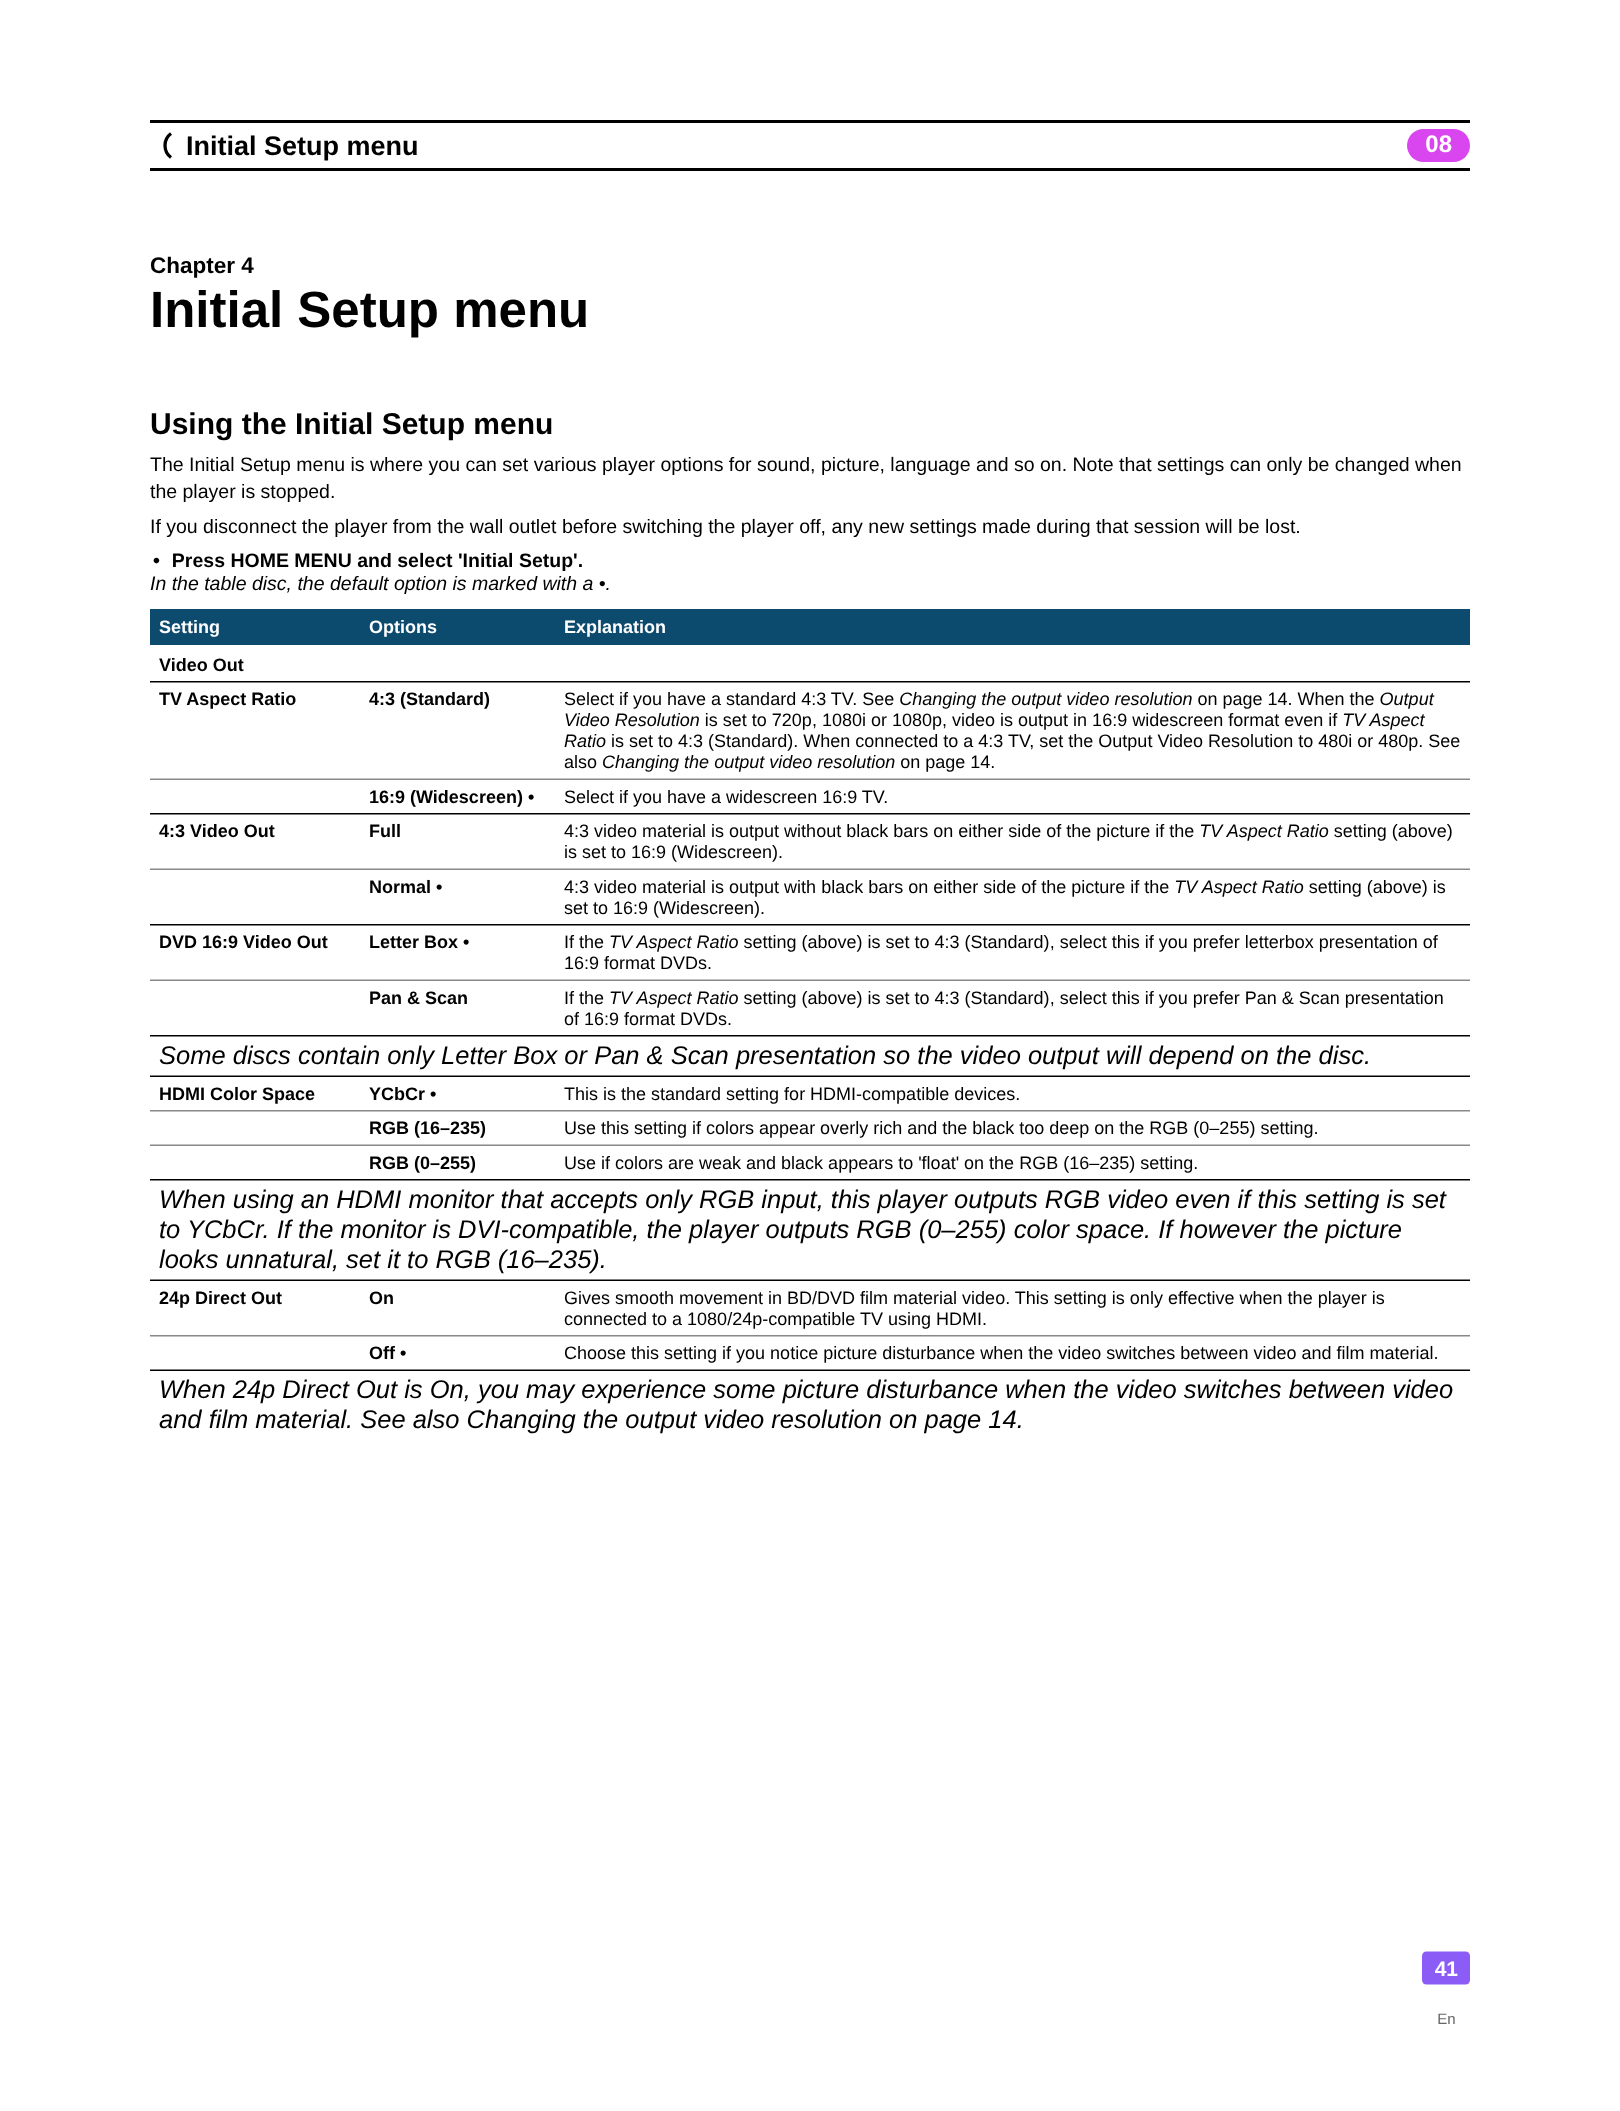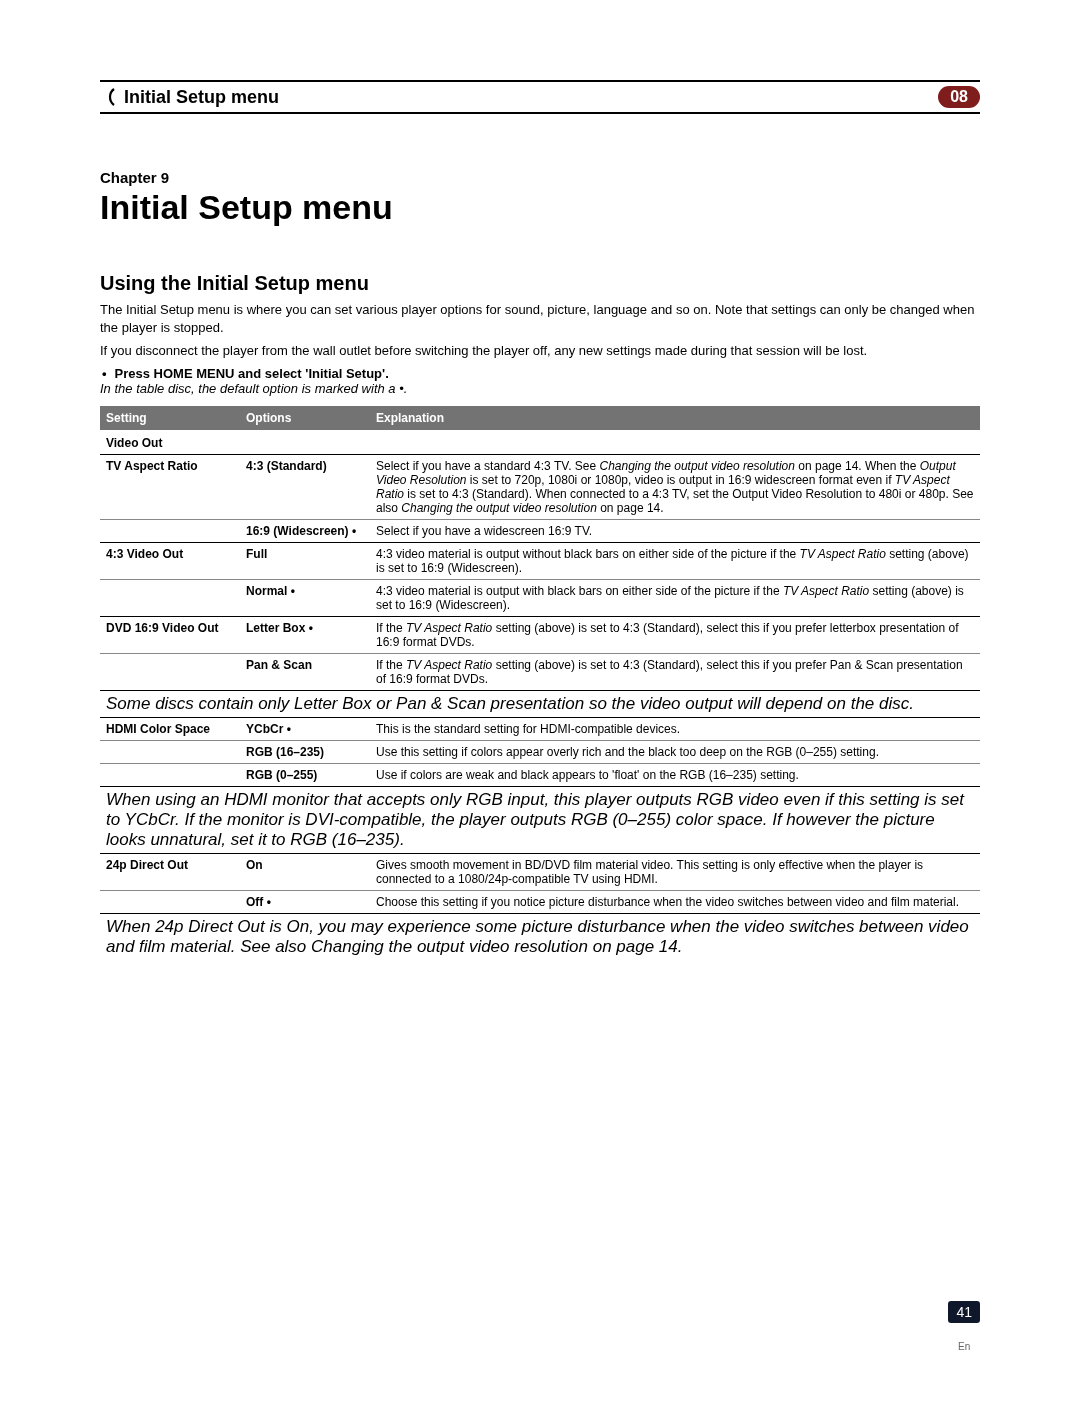--- a/index.html
+++ b/index.html
@@ -24,21 +24,21 @@
   .header-left {
     display: flex;
     align-items: center;
   }
   .header-left svg { margin-right: 4px; }
   .header-title {
     font-size: 18px;
     font-weight: bold;
   }
   .chapter-badge {
-    background: #7f1d1d;
+    background: #d946ef;
     color: #fff;
     border-radius: 12px;
     padding: 2px 12px;
     font-size: 16px;
     font-weight: bold;
   }
   .chapter-label {
     font-size: 15px;
     font-weight: bold;
     margin-bottom: 2px;
@@ -69,21 +69,21 @@
     font-size: 13px;
     font-style: italic;
     margin-bottom: 10px;
   }
   table {
     width: 100%;
     border-collapse: collapse;
     font-size: 12px;
   }
   thead tr {
-    background: #737373;
+    background: #0c4a6e;
     color: #fff;
   }
   thead th {
     text-align: left;
     font-weight: bold;
     padding: 5px 6px;
   }
   tbody td {
     padding: 4px 6px 4px 6px;
     vertical-align: top;
@@ -108,23 +108,23 @@
   }
   .italic { font-style: italic; }
   .bold { font-weight: normal; }
   .page-badge {
     position: absolute;
     right: 100px;
     bottom: 55px;
     text-align: center;
   }
   .page-num {
-    background: #0f172a;
+    background: #8b5cf6;
     color: #fff;
-    font-weight: normal;
+    font-weight: bold;
     font-size: 14px;
     padding: 3px 8px;
     border-radius: 3px;
   }
   .page-lang {
     font-size: 10px;
     color: #666;
     margin-top: 18px;
   }
 </style>
@@ -135,21 +135,21 @@
   <div class="header-left">
     <svg width="20" height="20" viewBox="0 0 20 20">
       <path d="M14 2 A10 10 0 0 0 14 18" stroke="#000" stroke-width="2.2" fill="none"></path>
     </svg>
     <span class="header-title">Initial Setup menu</span>
   </div>
   <span class="chapter-badge">08</span>
 </div>
 
 <div>
-  <div class="chapter-label">Chapter 9</div>
+  <div class="chapter-label">Chapter 4</div>
   <div class="chapter-title">Initial Setup menu</div>
 </div>
 
 <div class="section-title">Using the Initial Setup menu</div>
 <p class="body-text">The Initial Setup menu is where you can set various player options for sound, picture, language and so on. Note that settings can only be changed when the player is stopped.</p>
 <p class="body-text">If you disconnect the player from the wall outlet before switching the player off, any new settings made during that session will be lost.</p>
 <div class="bullet-row">
   <span class="bullet-dot">•</span>
   <span class="bullet-text">Press HOME MENU and select 'Initial Setup'.</span>
 </div>

